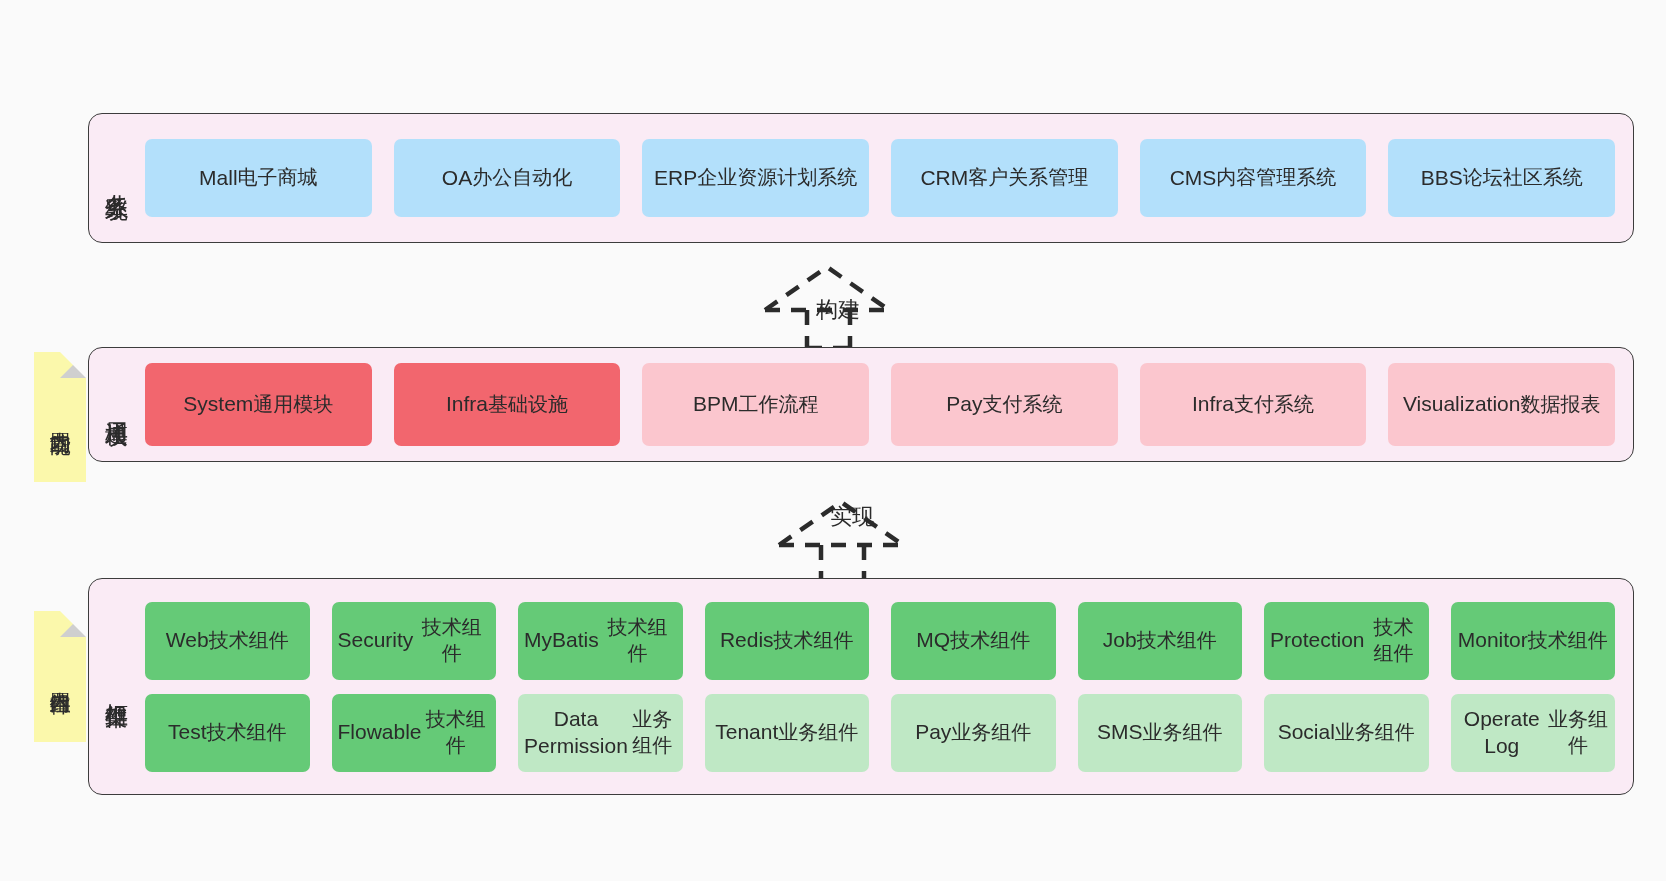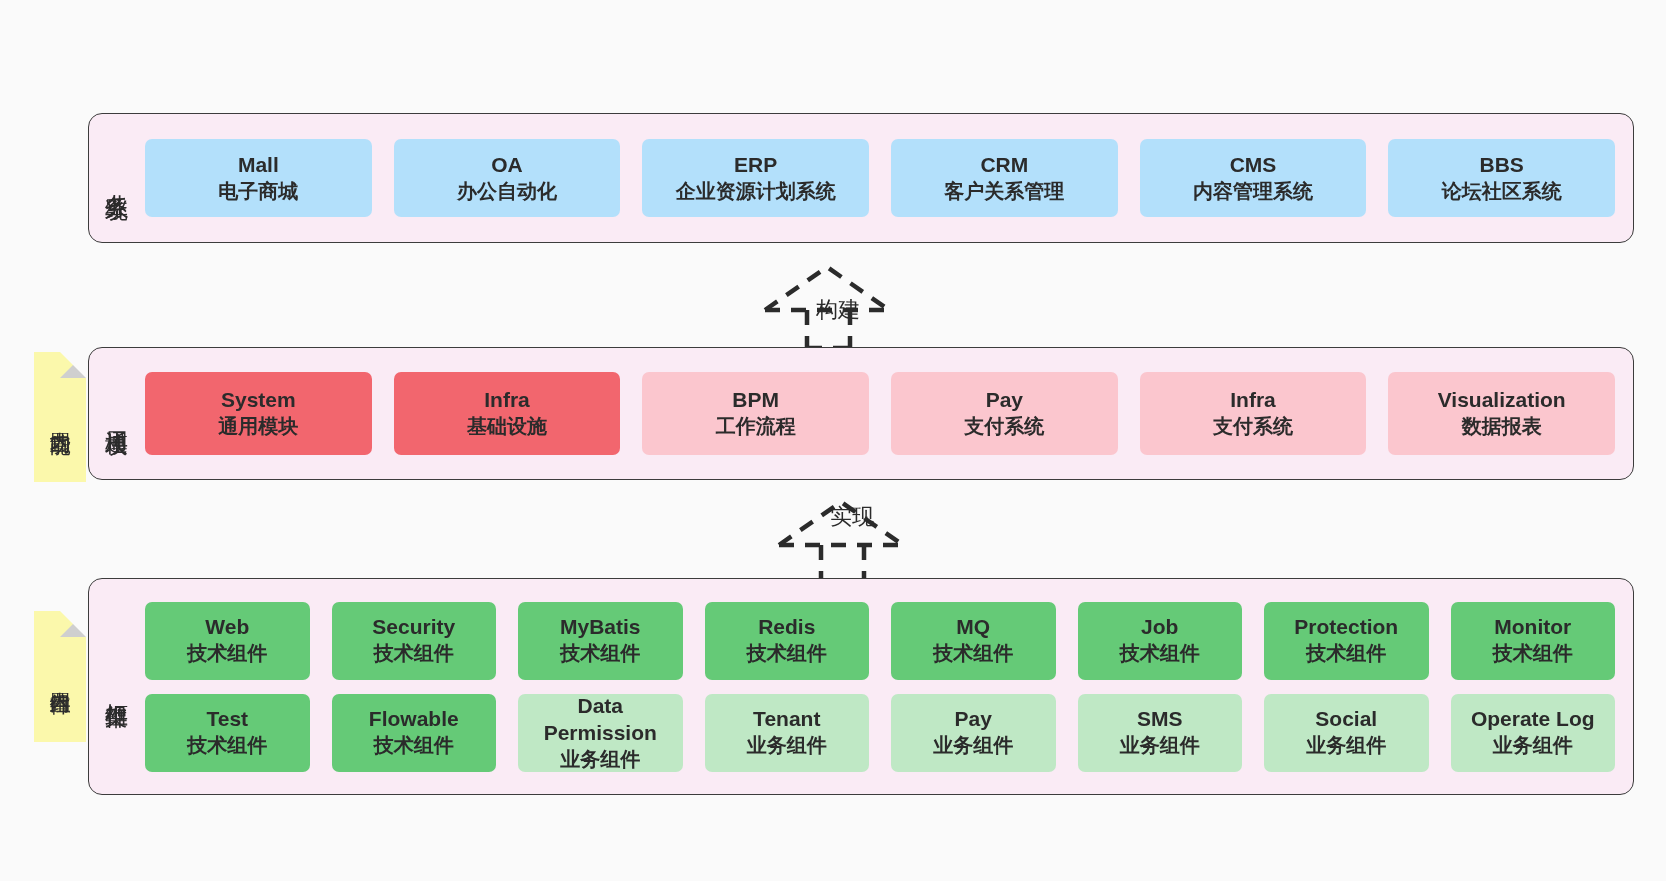--- a/index.html
+++ b/index.html
@@ -56,28 +56,27 @@
   .row {
     display: flex;
     gap: 22px;
   }
 
   
   .node {
     flex: 1 1 0;
     border-radius: 7px;
     display: flex;
-    flex-direction: column;
+    flex-direction: row;
     align-items: center;
     justify-content: center;
     text-align: center;
     line-height: 1.28;
     box-sizing: border-box;
     padding: 4px 6px;
-    font-weight: bold;
   }
   .node .n-en { font-size: 21px; }
   .node .n-cn { font-size: 20px; }
 
   .h-business .node { height: 78px; background: #b3e0fb; }
   .h-module   .node { height: 83px; }
   .h-frame    .node { height: 78px; }
 
   .c-blue       { background: #b3e0fb; }
   .c-red        { background: #f2666e; }
@@ -185,21 +184,21 @@
   </svg>
 </div>
 <div class="uml-label" style="left:816px; top:295px;">构建</div>
 
 <div class="sticky" style="left:34px; top:352px; width:52px; height:130px;">
   <span class="fold"></span>
   <span class="fold-cut"></span>
   <span class="sticky-label">内置功能</span>
 </div>
 
-<div class="layer h-module" id="layer-common-module" style="left:88px; top:347px; width:1546px; height:133px;">
+<div class="layer h-module" id="layer-common-module" style="left:88px; top:347px; width:1546px; height:115px;">
   <div class="layer-title">通用模块</div>
   <div class="layer-body">
     <div class="row">
       <div class="node c-red">
         <span class="n-en">System</span>
         <span class="n-cn">通用模块</span>
       </div>
       <div class="node c-red">
         <span class="n-en">Infra</span>
         <span class="n-cn">基础设施</span>

